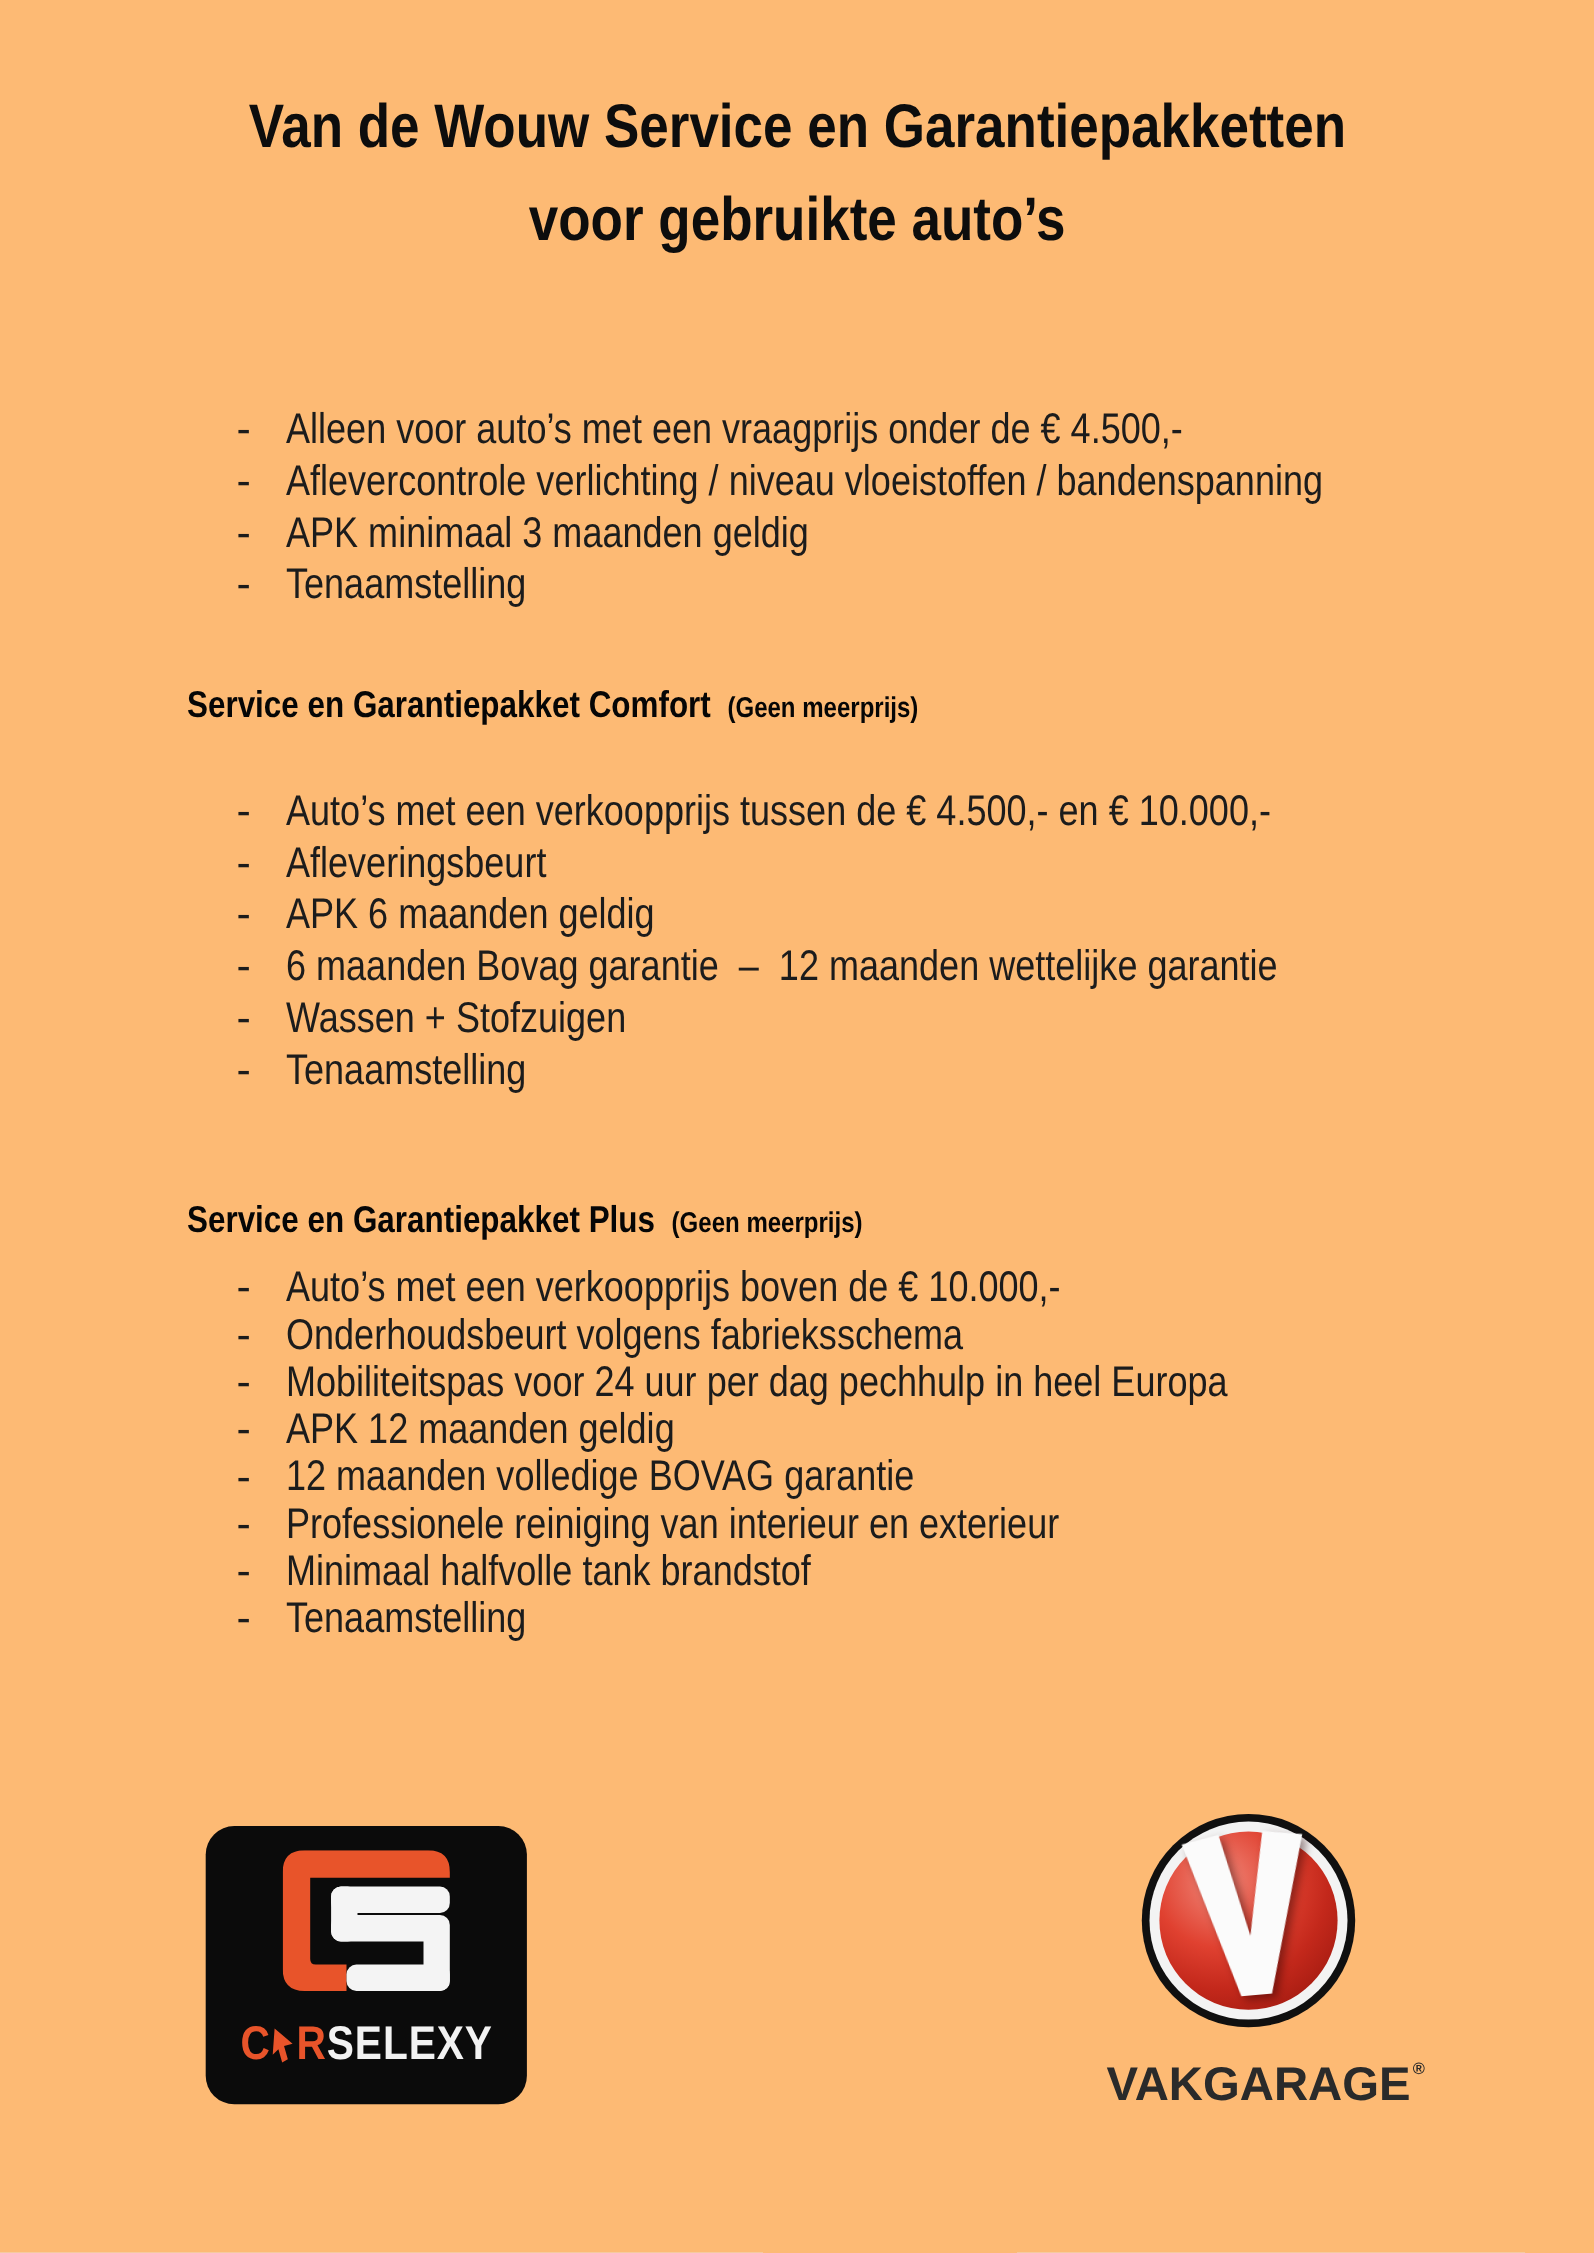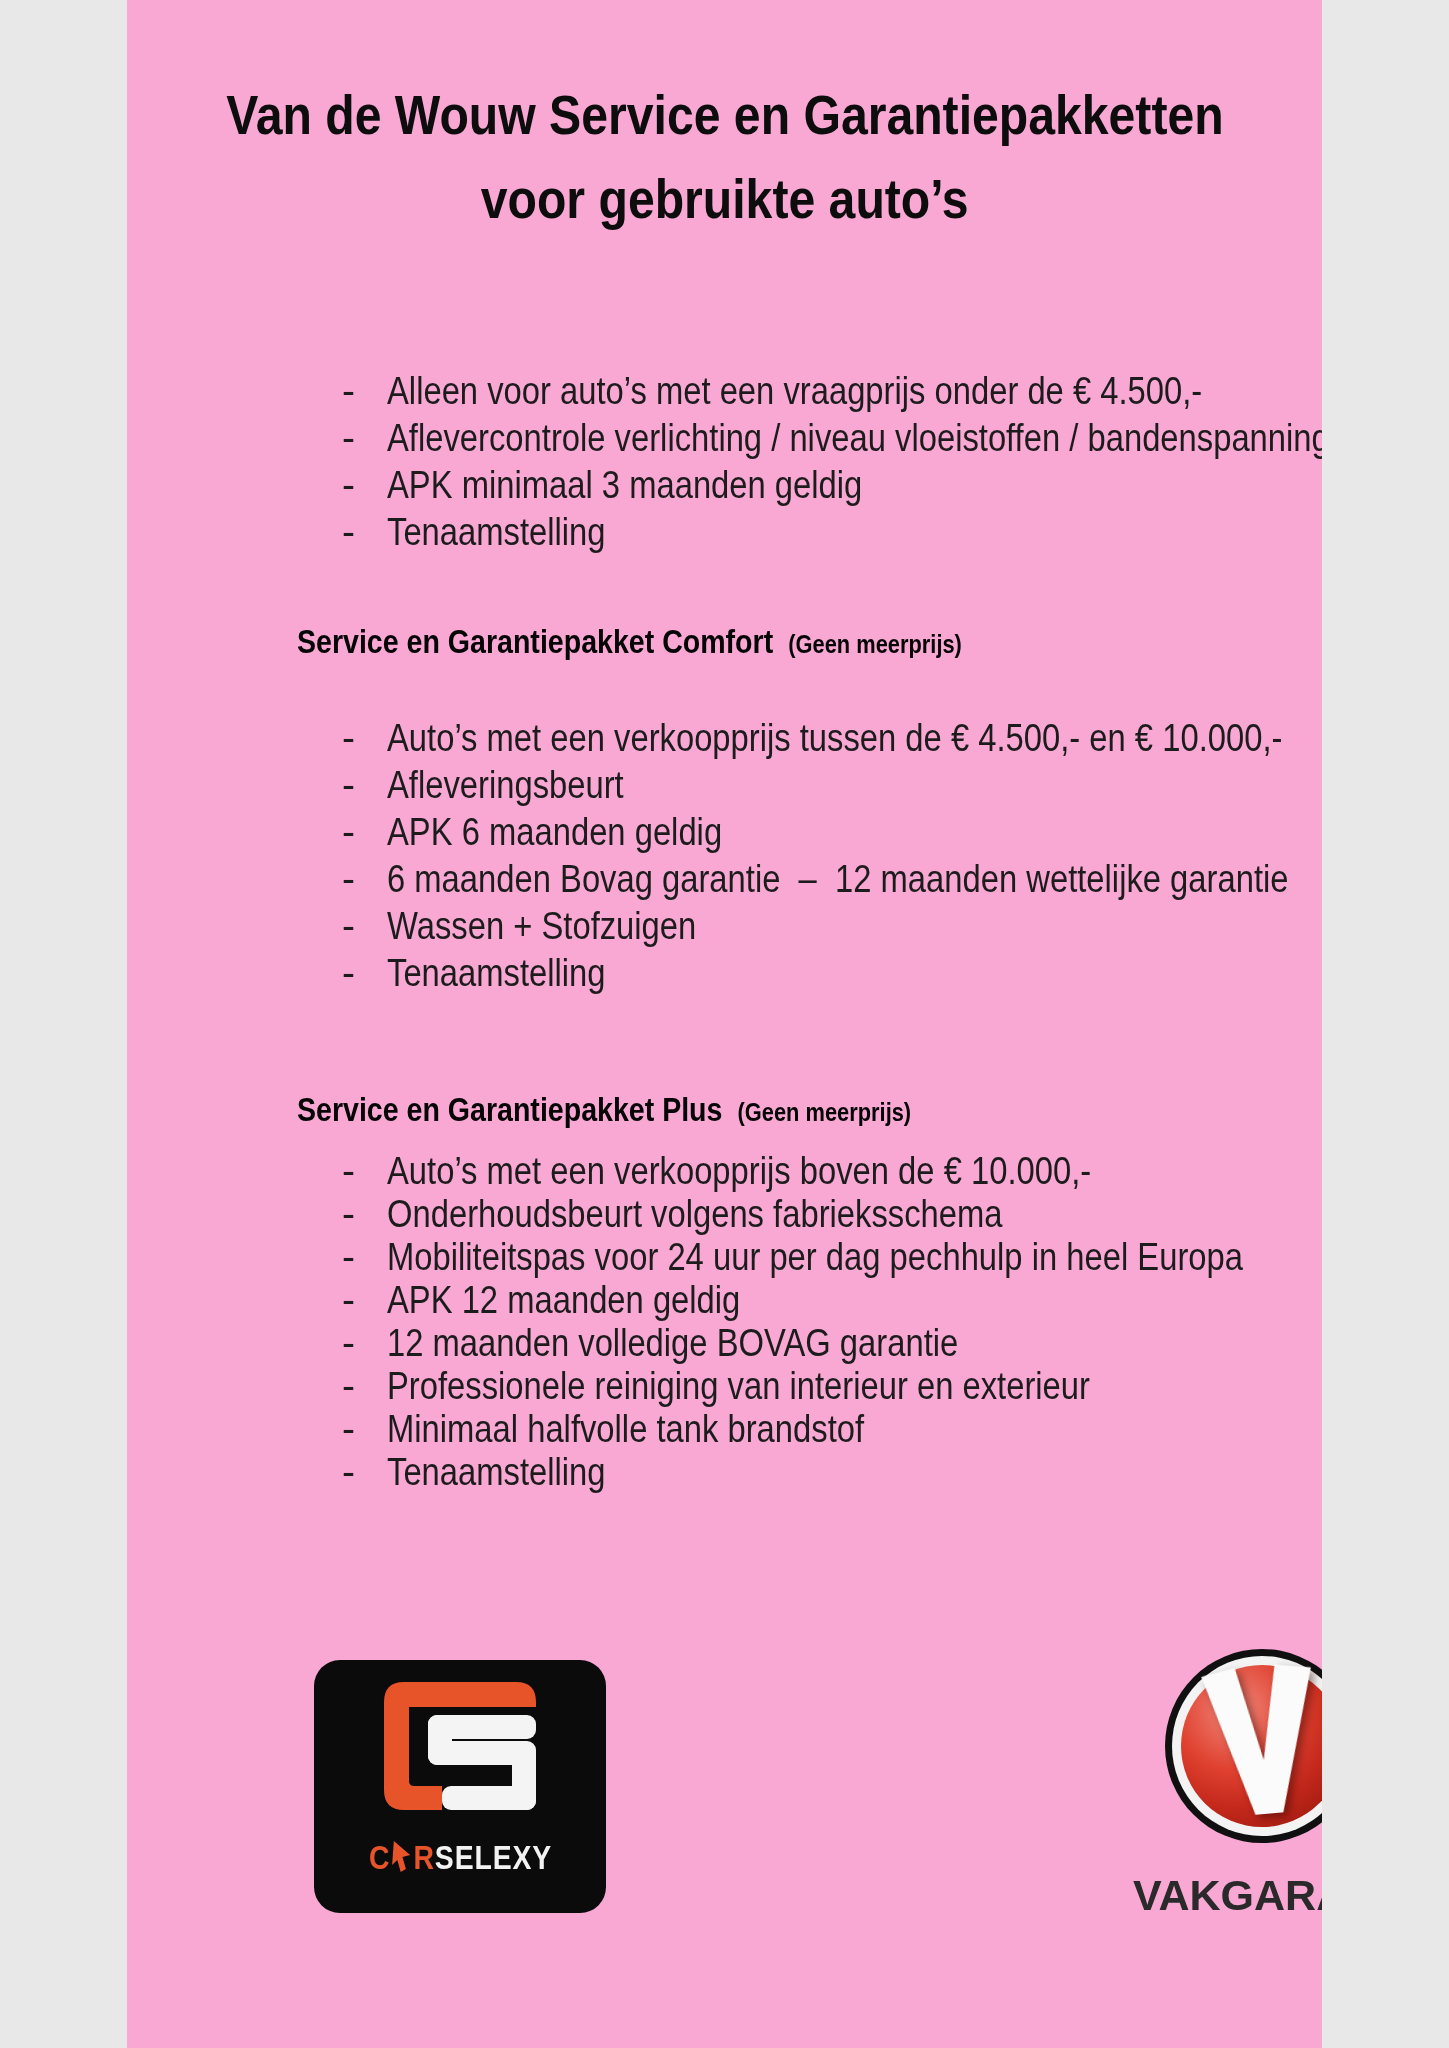--- a/index.html
+++ b/index.html
@@ -1,20 +1,20 @@
 <!DOCTYPE html>
 <html><head>
 <meta charset="utf-8">
 <style>
   html,body{margin:0;padding:0;background:#e8e8e8;}
   .page{
     position:relative;
-    width:1195px;height:2048px;
+    width:1449px;height:2048px;
     margin:0 auto;
-    background:#f9a8d4;
+    background:#fdba74;
     font-family:"Liberation Sans","DejaVu Sans",sans-serif;
     color:#1c1c1c;
     overflow:hidden;
   }
   
   .cond-c{display:inline-block;transform:scaleX(.86);transform-origin:50% 50%;white-space:nowrap;}
   .cond-l{display:inline-block;transform:scaleX(.84);transform-origin:0 50%;white-space:nowrap;}
 
   .abs{position:absolute;}
 
@@ -41,21 +41,21 @@
   .l-3 li{line-height:43px;}
   .blist li{position:relative;padding-left:45px;color:#1c1c1c;}
   .blist .dash{position:absolute;left:0;top:0;}
 
   
 
   
   .cx-box{left:187px;top:1660px;width:292px;height:253px;background:#0b0b0b;border-radius:26px;}
   .cx-mono{position:absolute;left:70px;top:22px;width:152px;height:128px;}
   .cx-word{position:absolute;left:0;right:0;top:174px;text-align:center;
-           font-size:33px;line-height:48px;font-weight:bold;letter-spacing:1px;}
+           font-size:43px;line-height:48px;font-weight:bold;letter-spacing:1px;}
   .cx-orange{color:#e8542a;}
   .cx-white{color:#f2f2f2;}
   .cx-cursor{display:inline-block;width:25px;height:36px;vertical-align:-6px;margin:0 1px;}
 
   
   .vw-box{left:553px;top:1698px;width:380px;height:152px;}
   .vw-swoosh{position:absolute;left:82px;top:6px;width:296px;height:60px;}
   .vw-small{position:absolute;left:2px;top:36px;font-size:25px;font-weight:bold;
             color:#23224e;letter-spacing:1px;}
   .vw-big{position:absolute;left:0;top:40px;font-size:118px;line-height:118px;

